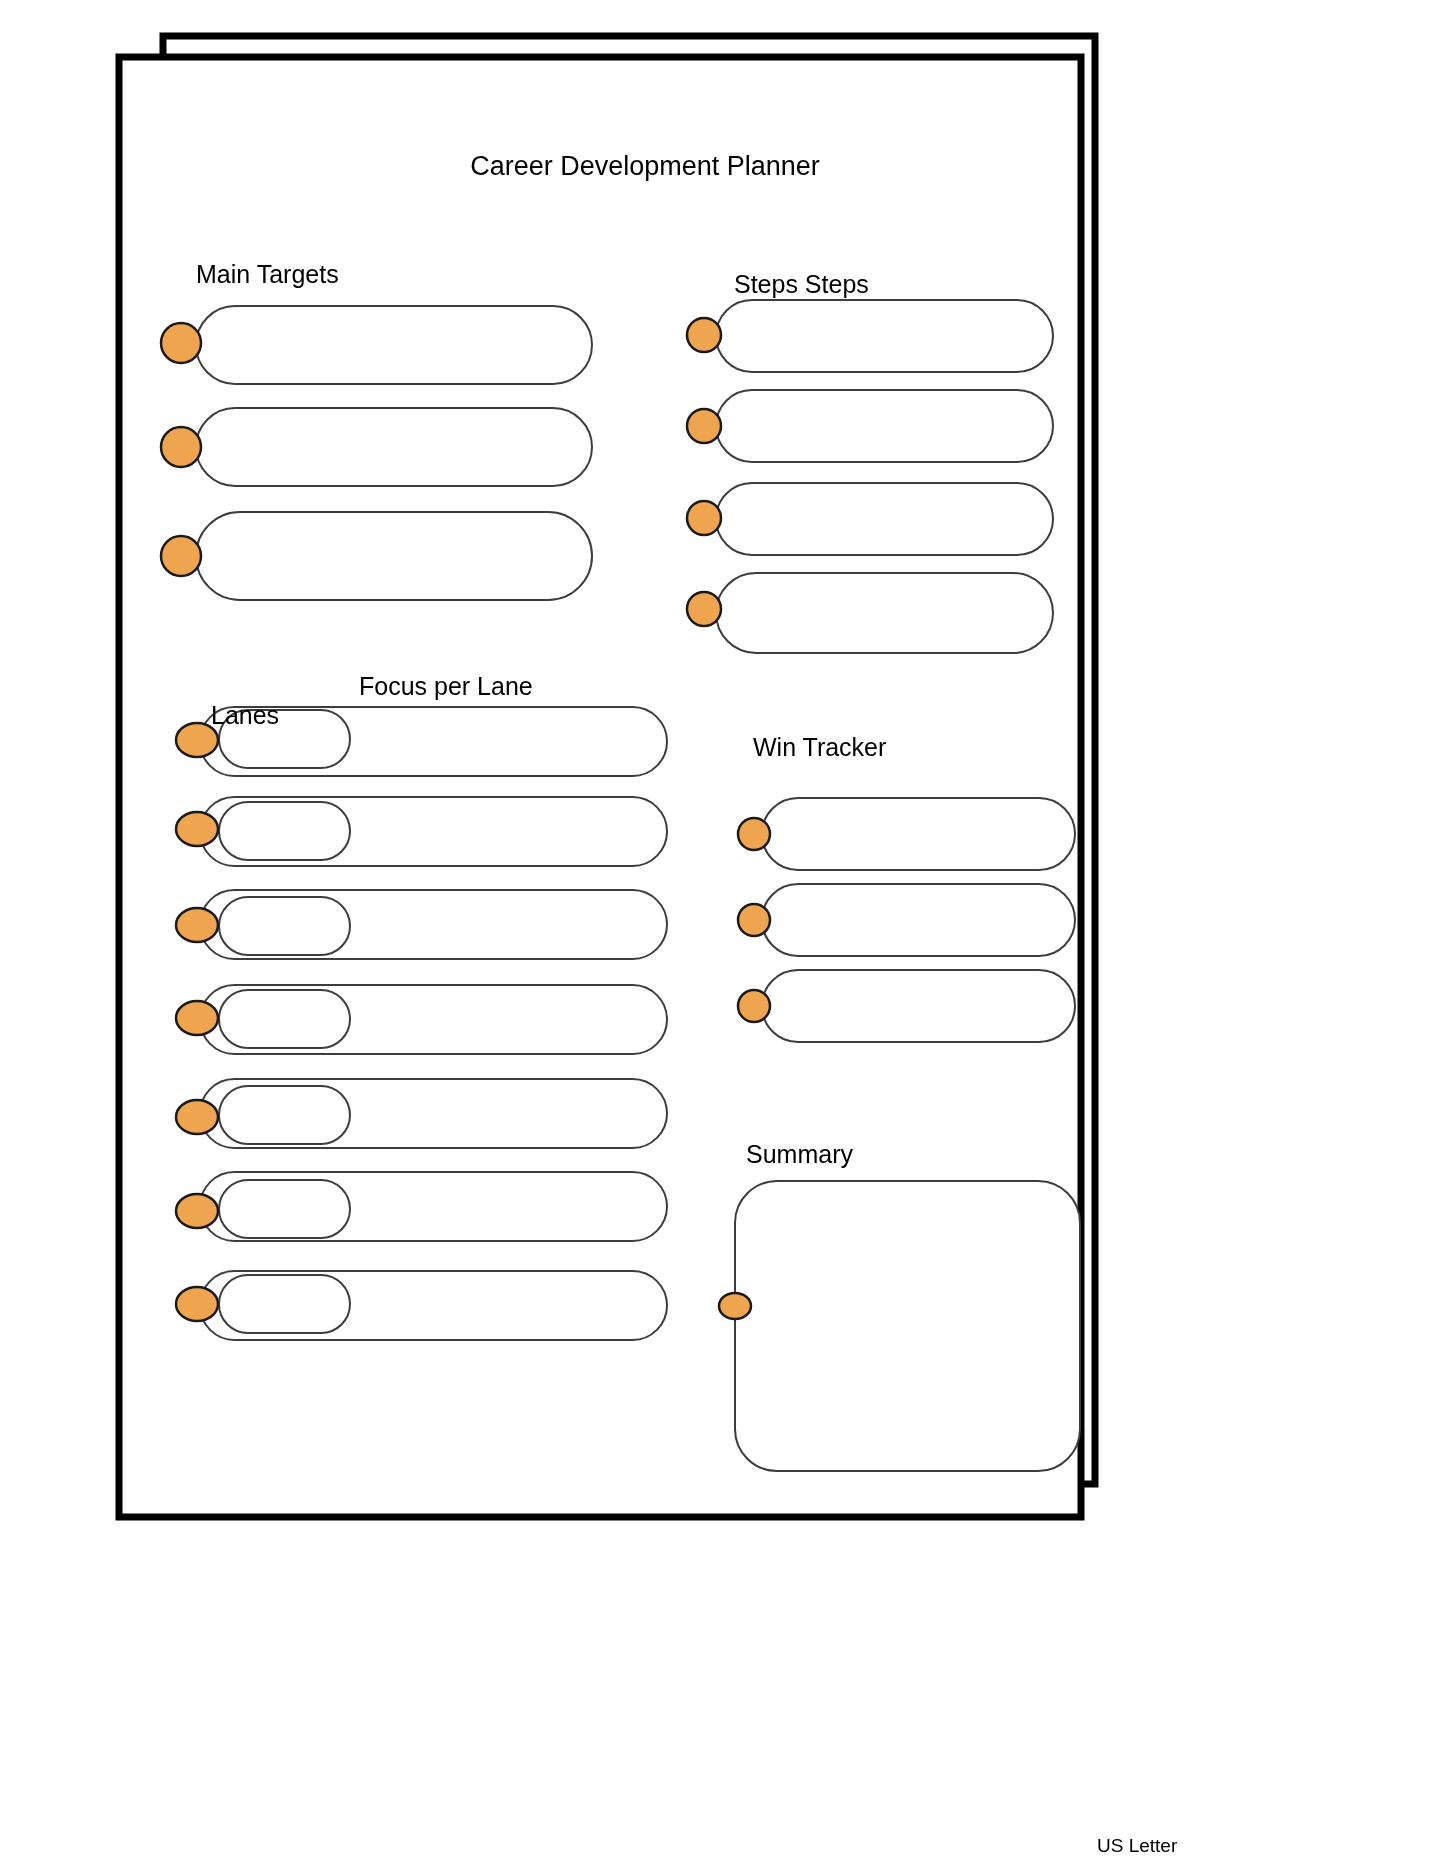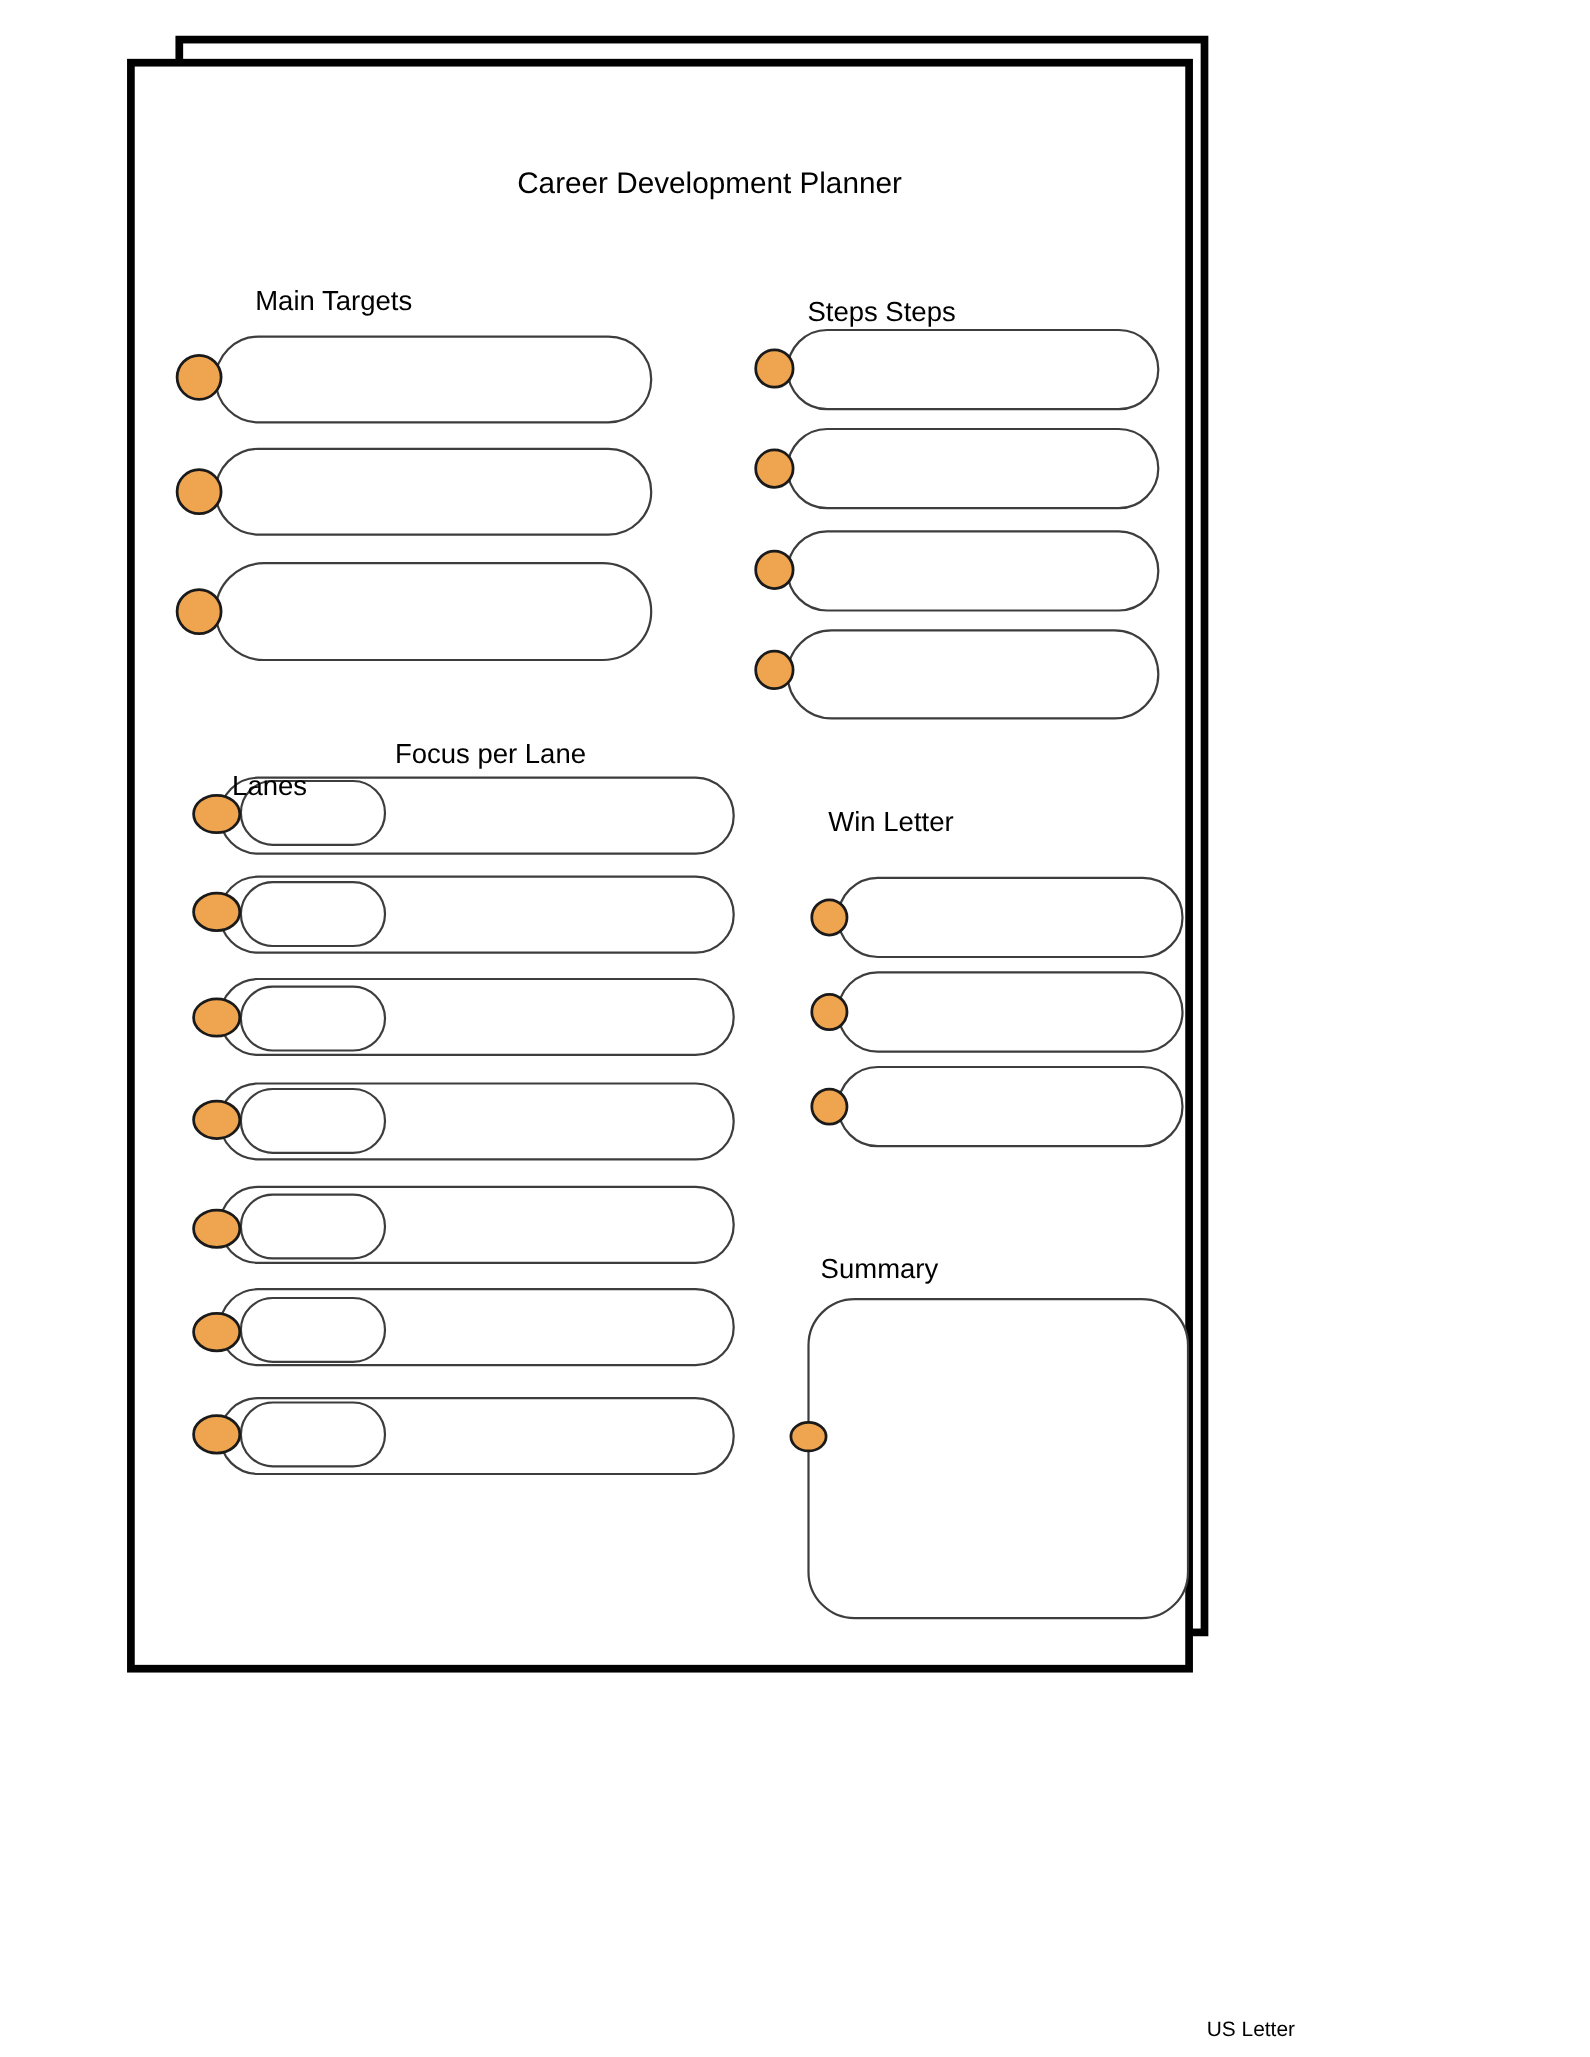--- a/index.html
+++ b/index.html
@@ -125,27 +125,27 @@
 
     <g>
       <rect x="735" y="1181" width="345" height="290" rx="42" ry="42" fill="#ffffff" stroke="#3d3d3d" stroke-width="2"></rect>
       <ellipse cx="735" cy="1306" rx="16" ry="13" fill="#efa44f" stroke="#1a1a1a" stroke-width="2.5"></ellipse>
     </g>
 
   </svg>
 
   <div class="lbl title" style="left:0; top:153px; width:1290px;">Career Development Planner</div>
 
-  <div class="lbl section-head" style="left:196px; top:262px;margin-left:36px;">Main Targets</div>
+  <div class="lbl section-head" style="left:196px; top:262px;">Main Targets</div>
 
   <div class="lbl section-head" style="left:734px; top:272px;">Steps Steps</div>
 
   <div class="lbl section-head" style="left:211px; top:703px;">Lanes</div>
 
   <div class="lbl section-head" style="left:359px; top:674px;">Focus per Lane</div>
 
-  <div class="lbl section-head" style="left:753px; top:735px;">Win Letter</div>
+  <div class="lbl section-head" style="left:753px; top:735px;">Win Tracker</div>
 
   <div class="lbl section-head" style="left:746px; top:1142px;">Summary</div>
 
   <div class="lbl paper-size" style="left:1097px; top:1812px;margin-top:24px;">US Letter</div>
 
 </div>
 
 </body></html>

